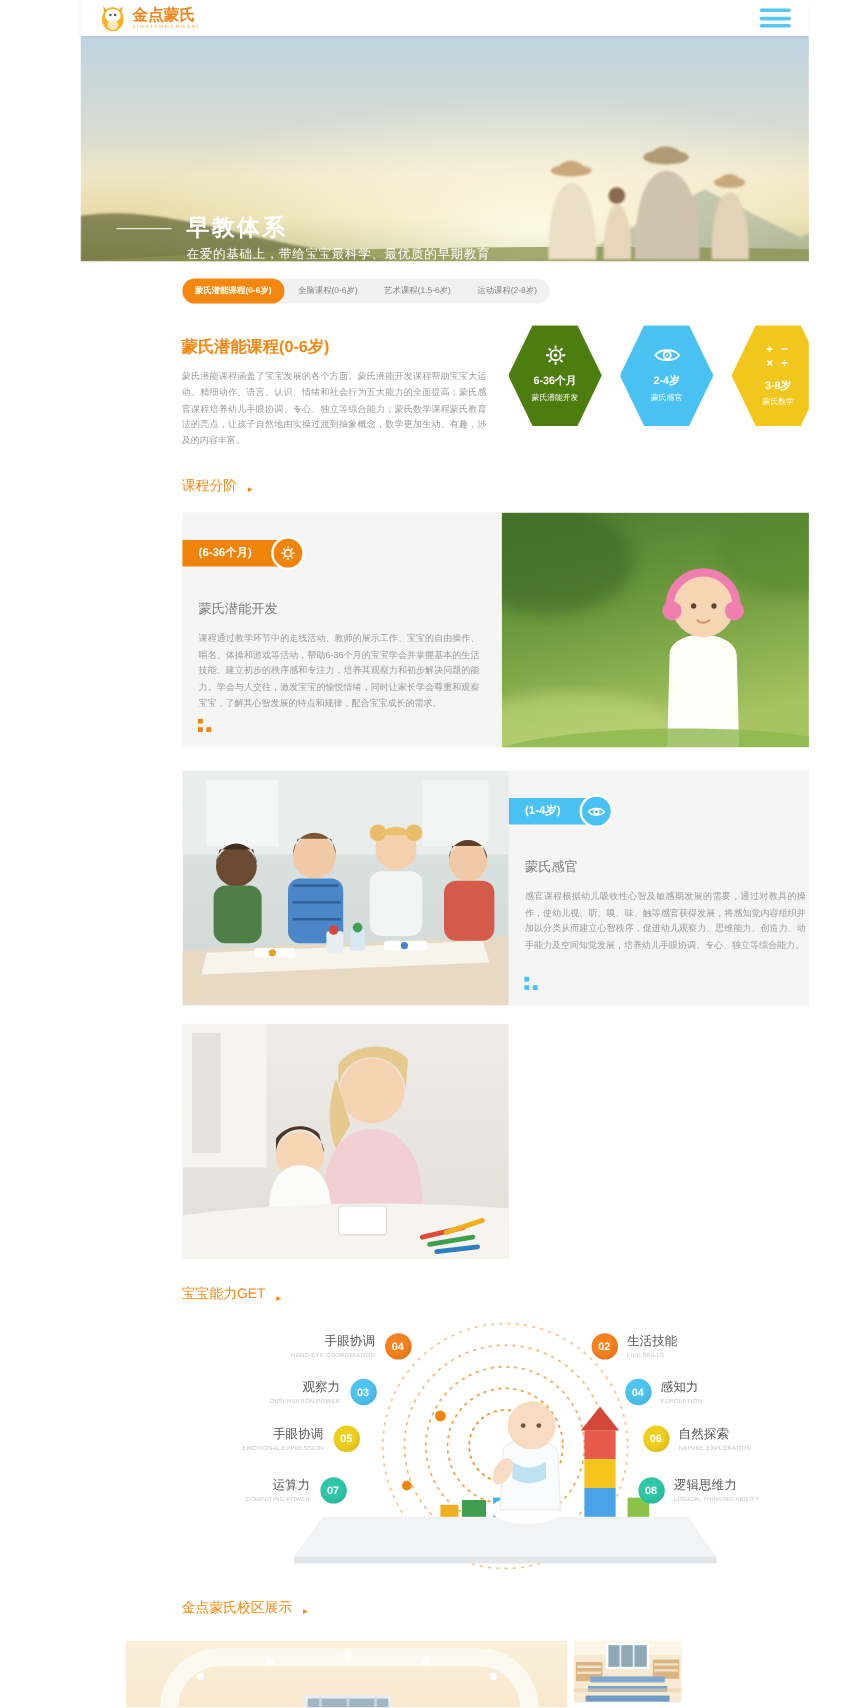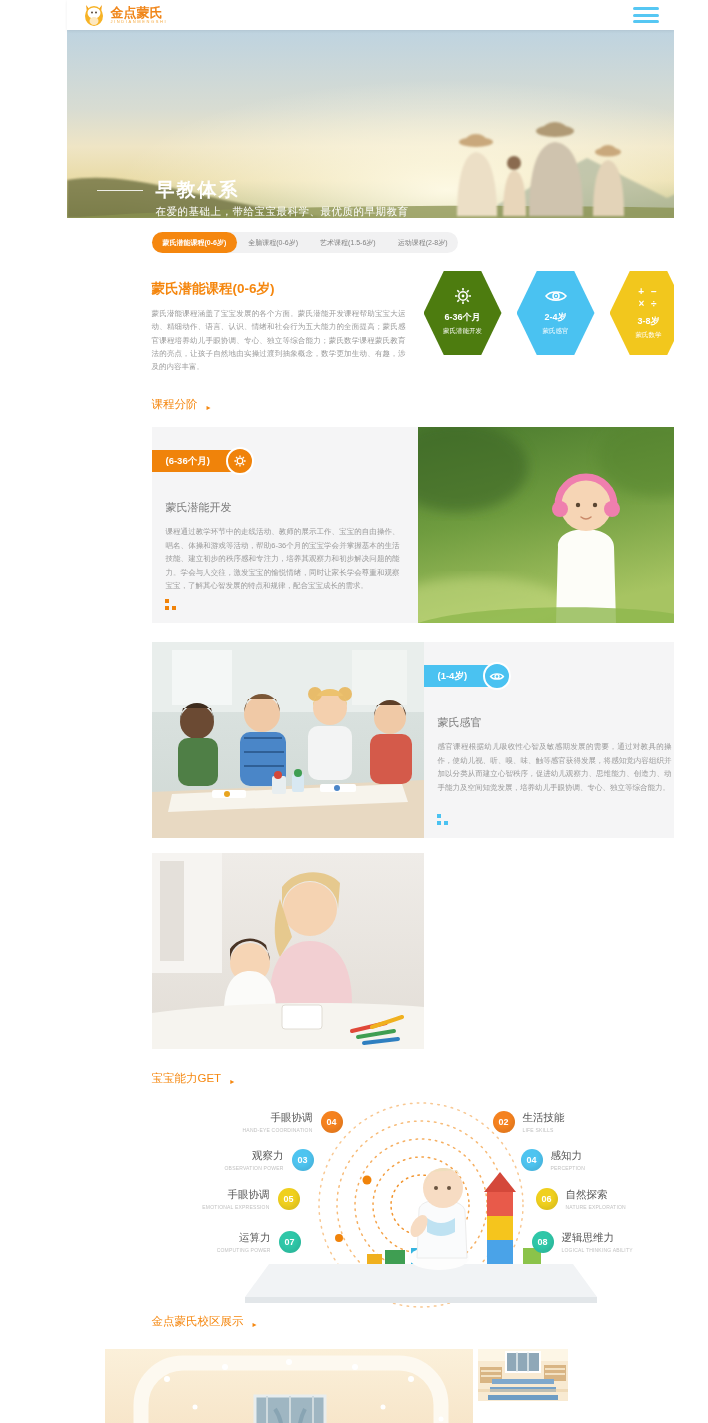--- a/index.html
+++ b/index.html
@@ -65,21 +65,21 @@
   
   .abilities { position:relative; width:708px; height:212px; margin-top:14px; }
   .abilities > svg { position:absolute; left:0; top:0; }
   .ab { position:absolute; display:flex; gap:8px; z-index:2; }
   .ab .num { width:22px; height:22px; border-radius:50%; color:#fff; font-size:9px; font-weight:bold; display:flex; align-items:center; justify-content:center; flex:none; box-shadow:inset -2px -3px 4px rgba(0,0,0,.08); }
   .c-orange { background:#f5821f; } .c-blue { background:#4ec4f0; } .c-yellow { background:#f0d01e; } .c-teal { background:#2fc7a8; }
   .lbl { width:96px; }
   .ab-l .lbl { text-align:right; }
   .lbl .cn { font-size:10.5px; color:#555; }
   .lbl .en { font-size:5px; color:#c2c2c2; margin-top:2px; letter-spacing:.2px; }
-  .ab1{left:150px;top:11px} .ab3{left:121px;top:49px} .ab5{left:107px;top:88px} .ab7{left:108px;top:131px}
+  .ab1{left:150px;top:11px} .ab3{left:121px;top:49px} .ab5{left:107px;top:88px} .ab7{left:96px;top:131px}
   .ab2{left:426px;top:11px} .ab4{left:454px;top:49px} .ab6{left:469px;top:88px} .ab8{left:465px;top:131px}
 
   
   .campus-tabs { margin-top:9px; }
   .gallery { margin-top:20px; margin-left:38px; display:flex; gap:5px; }
   .g-main { width:368px; height:140px; overflow:hidden; cursor:pointer; }
   .g-side { display:flex; flex-direction:column; gap:5px; width:90px; }
   .g-thumb { width:90px; height:52px; overflow:hidden; cursor:pointer; }
 </style>
 </head>
@@ -430,21 +430,21 @@
     </div>
     <div class="ab ab8">
       <div class="num c-teal">08</div>
       <div class="lbl">
           <div class="cn">逻辑思维力</div>
           <div class="en">LOGICAL THINKING ABILITY</div>
         </div>
     </div>
   </div>
 
-  <div class="inset subhead" style="margin-top:2px;">
+  <div class="inset subhead" style="margin-top:20px;">
     <span>金点蒙氏校区展示</span>
       <span class="arr">▸</span>
   </div>
 
 
   <div class="inset gallery">
     <div class="g-main">
       <svg width="368" height="140" viewBox="0 0 368 140" preserveAspectRatio="none">
         <defs>
             <linearGradient id="gc" x1="0" y1="0" x2="0" y2="1">

